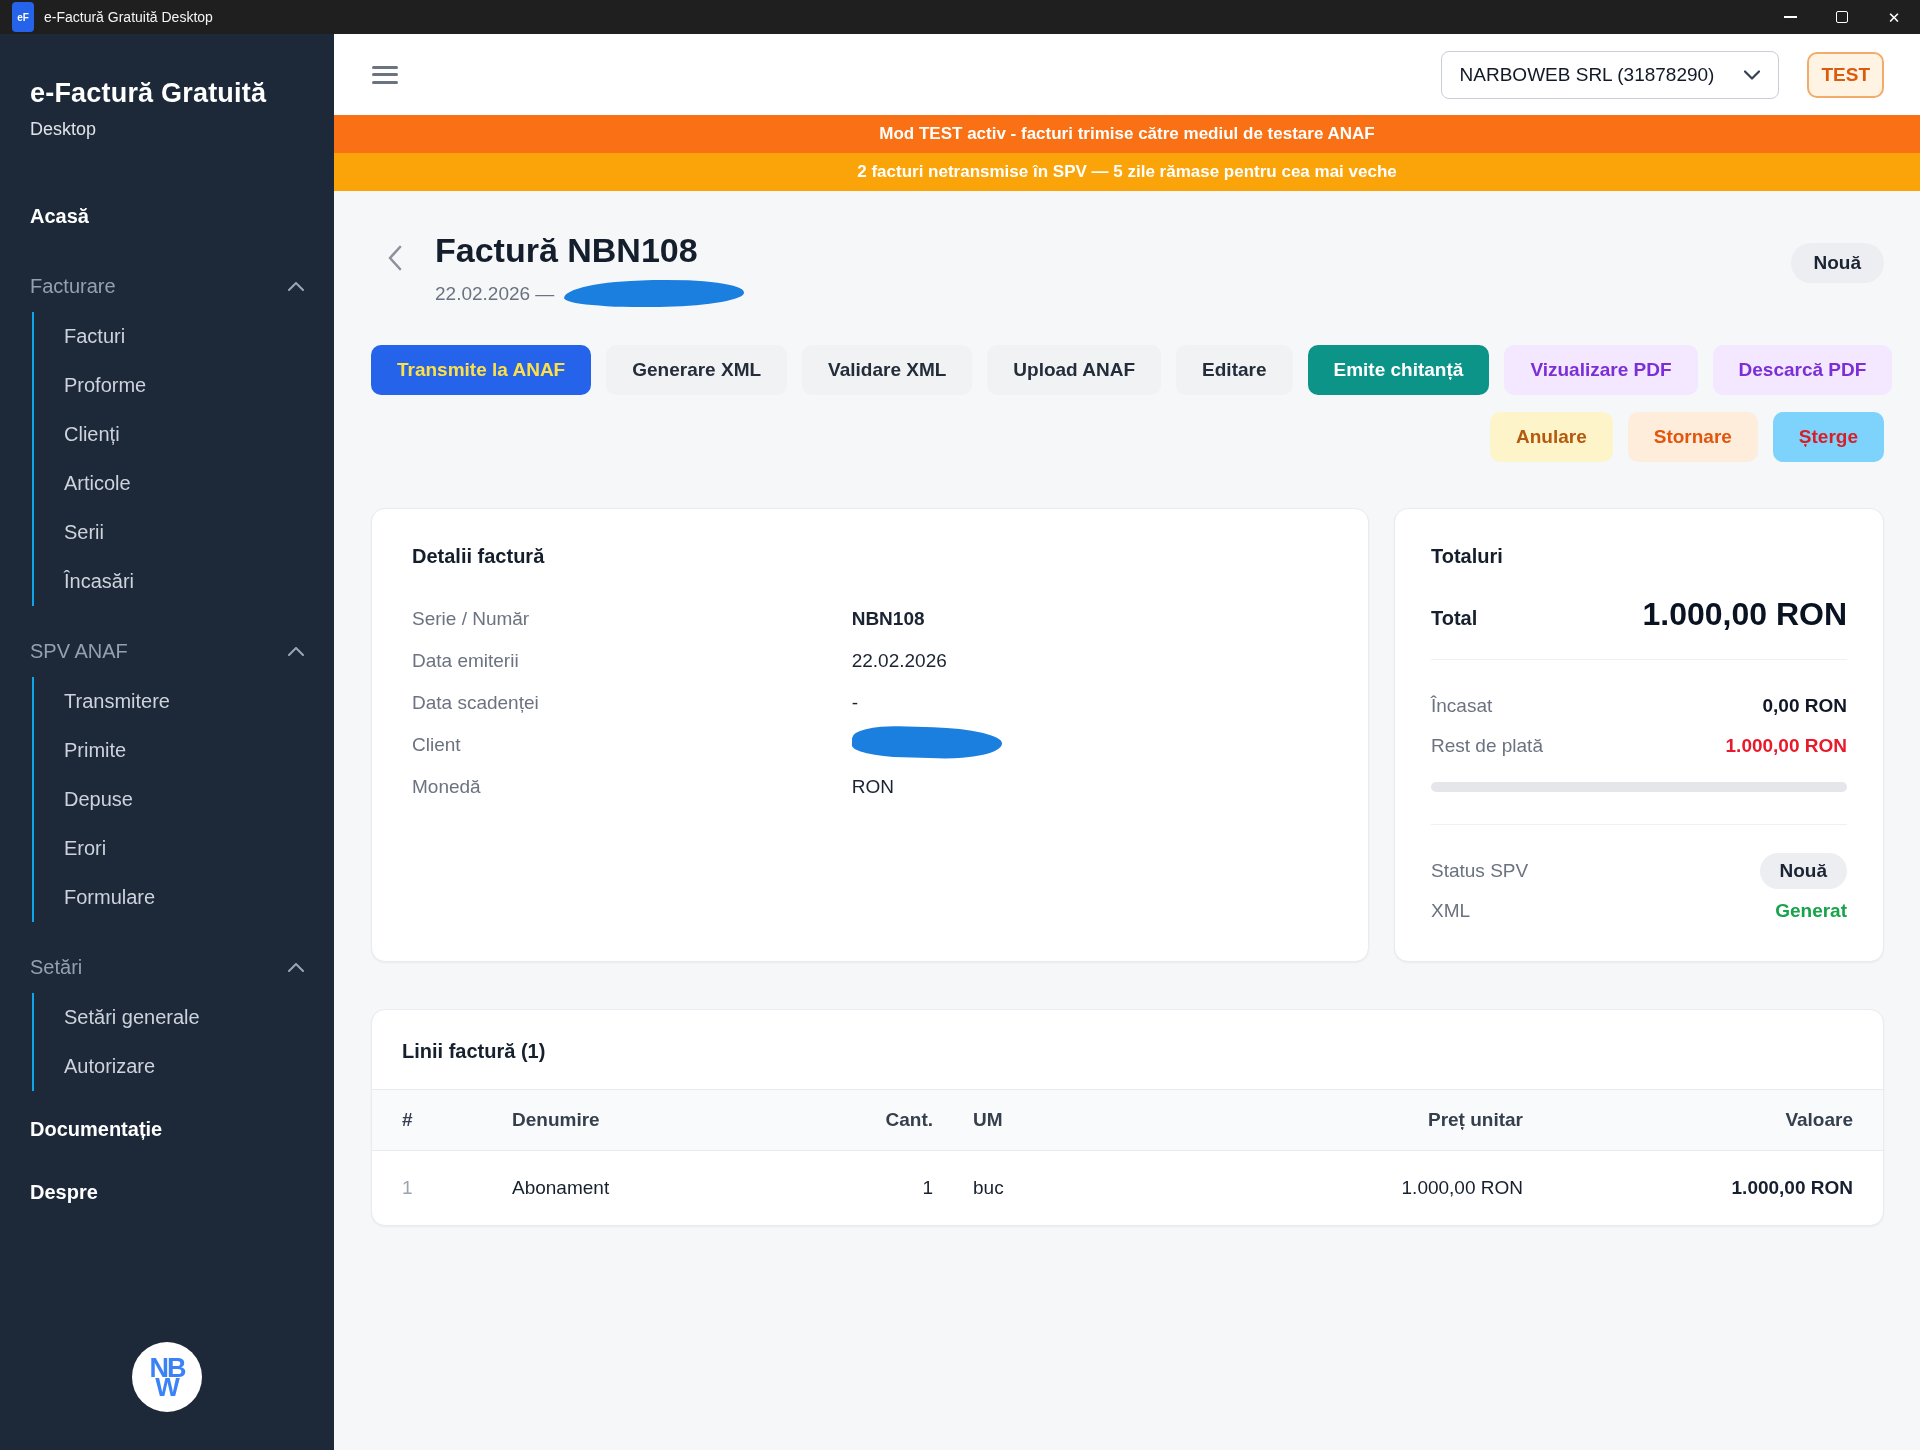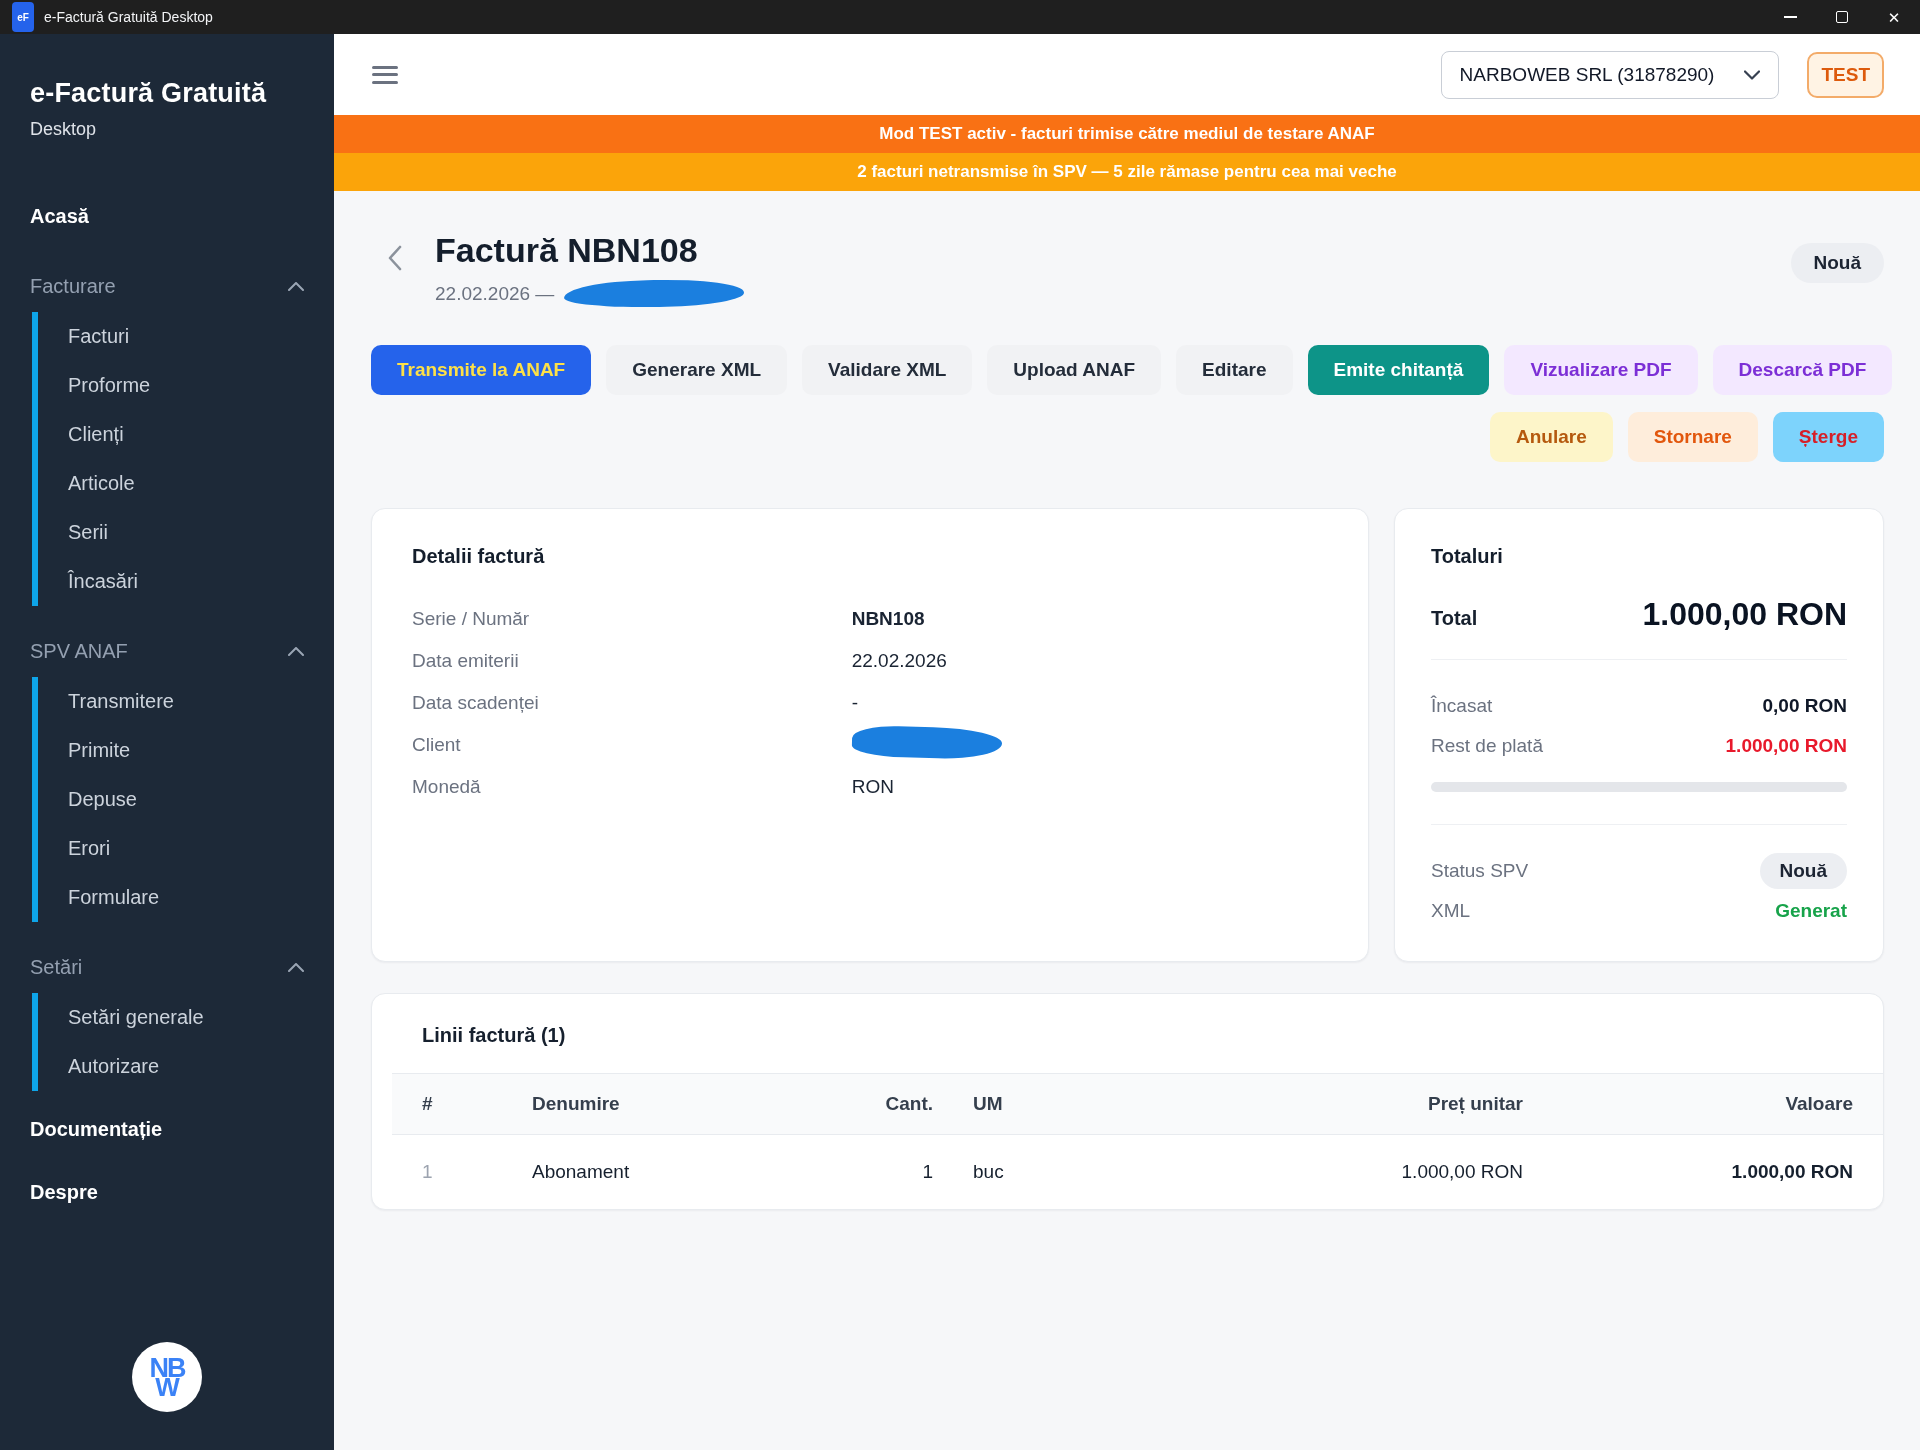--- a/index.html
+++ b/index.html
@@ -21,21 +21,21 @@
   .app { display:flex; height:1416px; }
 
   
   .sidebar { width:334px; flex-shrink:0; background:#1d2938; color:#fff; position:relative; padding:44px 30px 0 30px; }
   .logo-title { font-size:27px; font-weight:700; letter-spacing:.2px; }
   .logo-sub { font-size:18px; color:#dfe3e9; margin-top:10px; }
   .nav { margin-top:52px; }
   .nav-top { font-size:20px; font-weight:600; color:#fff; padding:13px 0; cursor:pointer; }
   .sec-head { display:flex; align-items:center; justify-content:space-between; color:#94a0b1; font-size:20px;
               margin-top:24px; padding:10px 0; cursor:pointer; }
-  .sec-items { border-left:6px solid #0ea5e9; margin:4px 0 6px 2px; }
+  .sec-items { border-left:2px solid #0ea5e9; margin:4px 0 6px 2px; }
   .sec-items .item { font-size:20px; color:#ccd3dc; padding:13px 0 13px 30px; cursor:pointer; }
   .chev-up { width:16px; height:9px; }
   .nbw { position:absolute; left:50%; bottom:38px; transform:translateX(-50%);
          width:70px; height:70px; border-radius:50%; background:#fff; display:flex; flex-direction:column;
          align-items:center; justify-content:center; color:#3b82f6; font-weight:800; }
   .nbw .l1 { font-size:27px; line-height:.9; letter-spacing:-2px; }
   .nbw .l2 { font-size:26px; line-height:.8; margin-top:-4px; letter-spacing:-1px; }
 
   
   .main { flex:1; display:flex; flex-direction:column; min-width:0; }
@@ -93,21 +93,21 @@
   .t-total-value { font-size:32px; font-weight:800; color:#0a1322; }
   .divider { height:1px; background:#eef0f3; margin:26px 0; }
   .t-row { display:flex; justify-content:space-between; align-items:center; font-size:19px; min-height:40px; }
   .t-label { color:#6b7280; }
   .t-value { color:#101828; font-weight:600; }
   .t-value.red { color:#e8192b; font-weight:700; }
   .progress { height:10px; border-radius:6px; background:#e4e6ea; margin-top:16px; }
   .xml-green { color:#17a34a; font-size:19px; font-weight:600; }
 
   
-  .card-lines { margin-top:31px; overflow:hidden;padding-left:20px; }
+  .card-lines { margin-top:47px; overflow:hidden; }
   .lines-head { padding:30px 36px 26px 30px; font-size:20px; font-weight:700; }
   .tbl-grid { display:grid; grid-template-columns:110px 1fr 170px 200px 390px 330px; align-items:center; }
   .tbl-header { background:#f9fafb; border-top:1px solid #e8ebef; border-bottom:1px solid #e8ebef;
                 padding:19px 30px; font-size:19px; font-weight:600; color:#353f4d; }
   .tbl-row { padding:26px 30px; font-size:19px; cursor:pointer; }
   .c-right { text-align:right; }
   .c-um { padding-left:40px; }
   .cell-idx { color:#9ca3af; }
   .cell-bold { font-weight:700; }
 </style>

